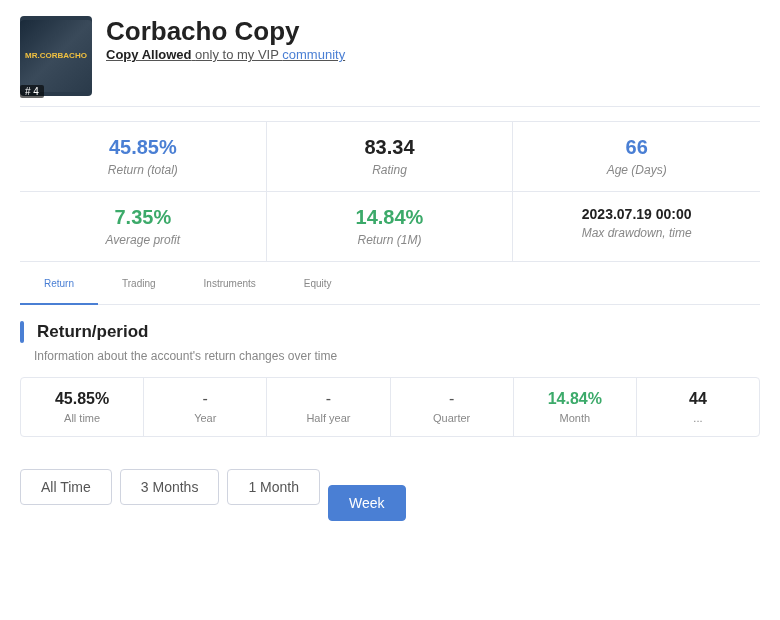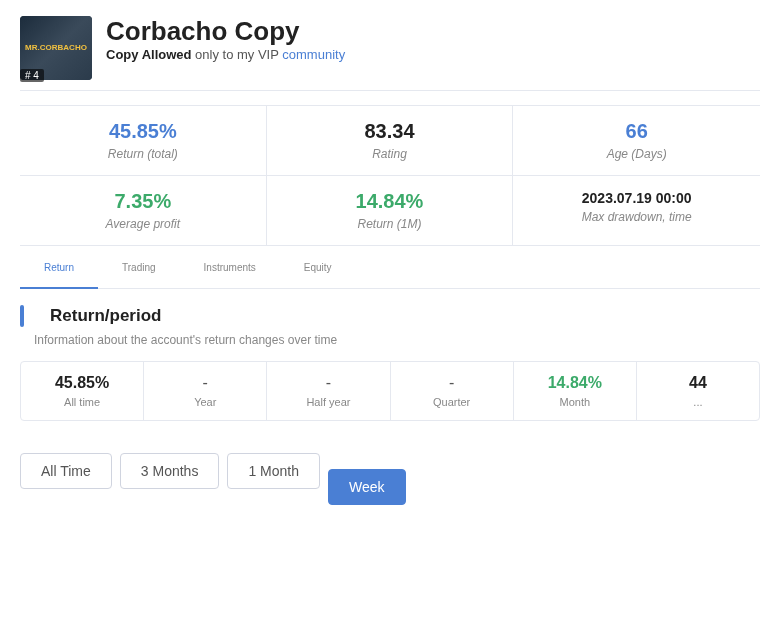--- a/index.html
+++ b/index.html
@@ -23,21 +23,21 @@
       gap: 14px;
       margin-bottom: 10px;
     }
     .avatar-wrap {
       position: relative;
       width: 72px;
       flex-shrink: 0;
     }
     .avatar-img {
       width: 72px;
-      height: 64px;
+      height: 80px;
       background: #2a3a4a;
       border-radius: 4px;
       display: flex;
       align-items: center;
       justify-content: center;
       overflow: hidden;
     }
     .avatar-inner {
       width: 72px;
       height: 72px;
@@ -69,20 +69,21 @@
     }
     .account-title {
       font-size: 26px;
       font-weight: 600;
       color: #222;
       margin-bottom: 0;
     }
     .copy-allowed {
       font-size: 13px;
       color: #555;
+      text-decoration: underline;
     }
     .copy-allowed .bold-text {
       font-weight: 700;
       color: #222;
     }
     .copy-allowed .link-text {
       color: #4a7fd4;
       text-decoration: none;
     }
     
@@ -138,21 +139,21 @@
       border-bottom: 2px solid #4a7fd4;
       font-weight: 500;
     }
     
     .section {
       padding: 16px 0 10px 0;
     }
     .section-title-wrap {
       display: flex;
       align-items: stretch;
-      gap: 16px;
+      gap: 3px;
       margin-bottom: 6px;
     }
     .section-bar {
       width: 4px;
       background: #4a7fd4;
       border-radius: 2px;
       margin-right: 10px;
       flex-shrink: 0;
     }
     .section-title {

